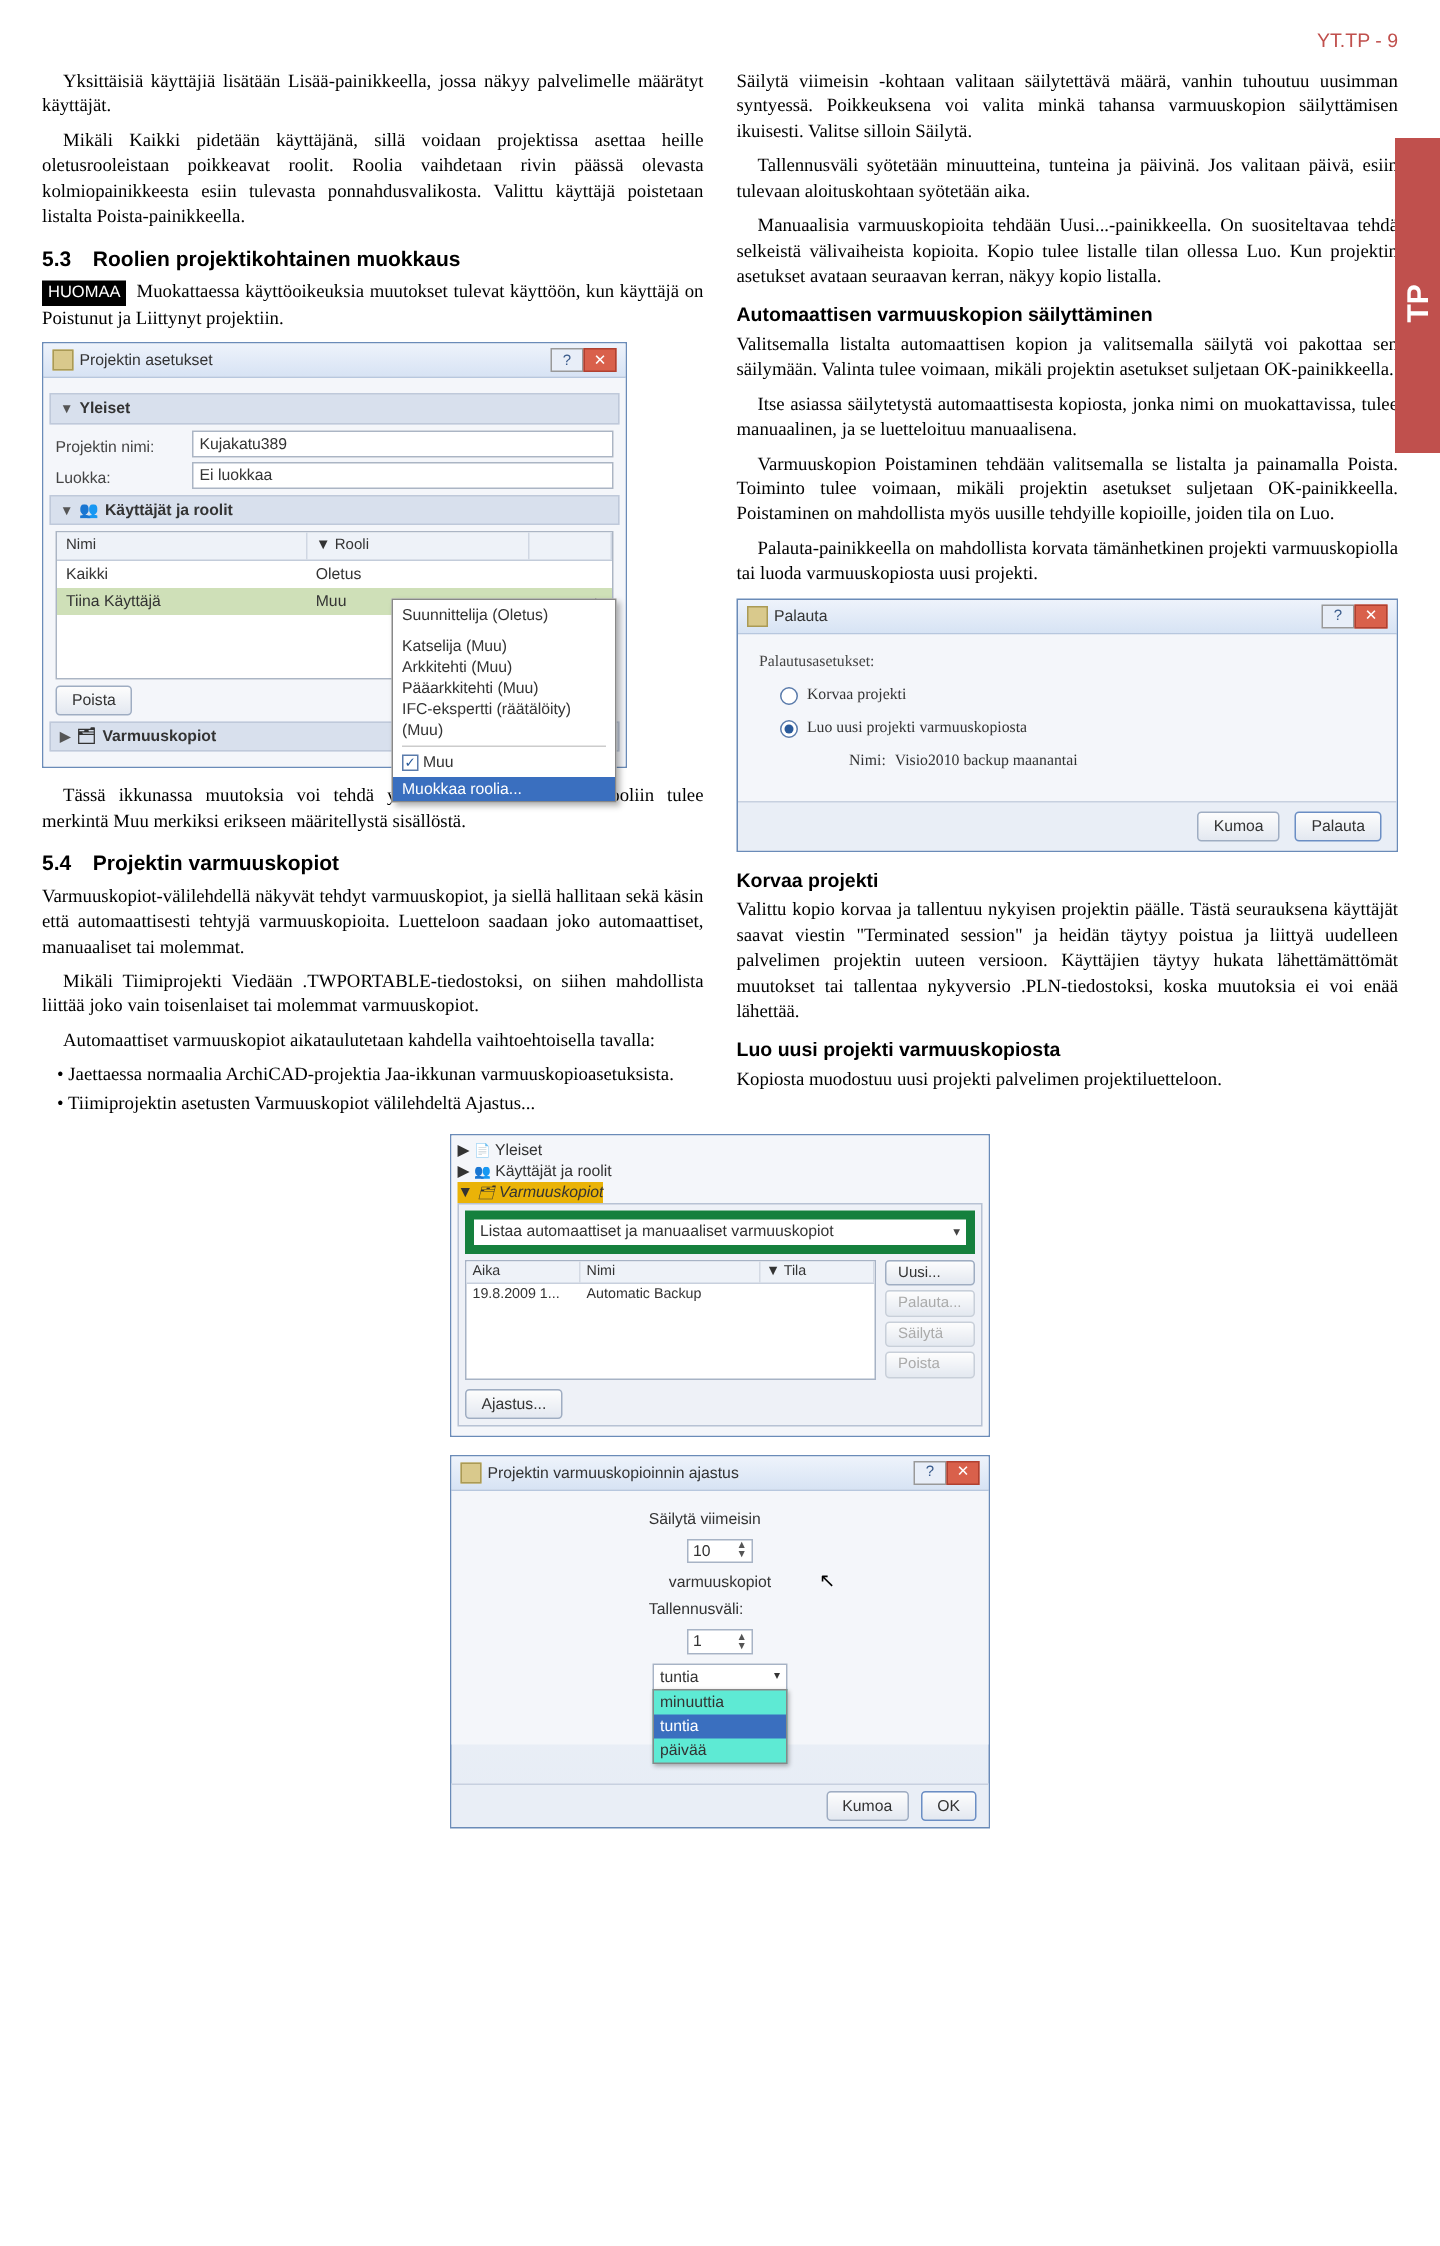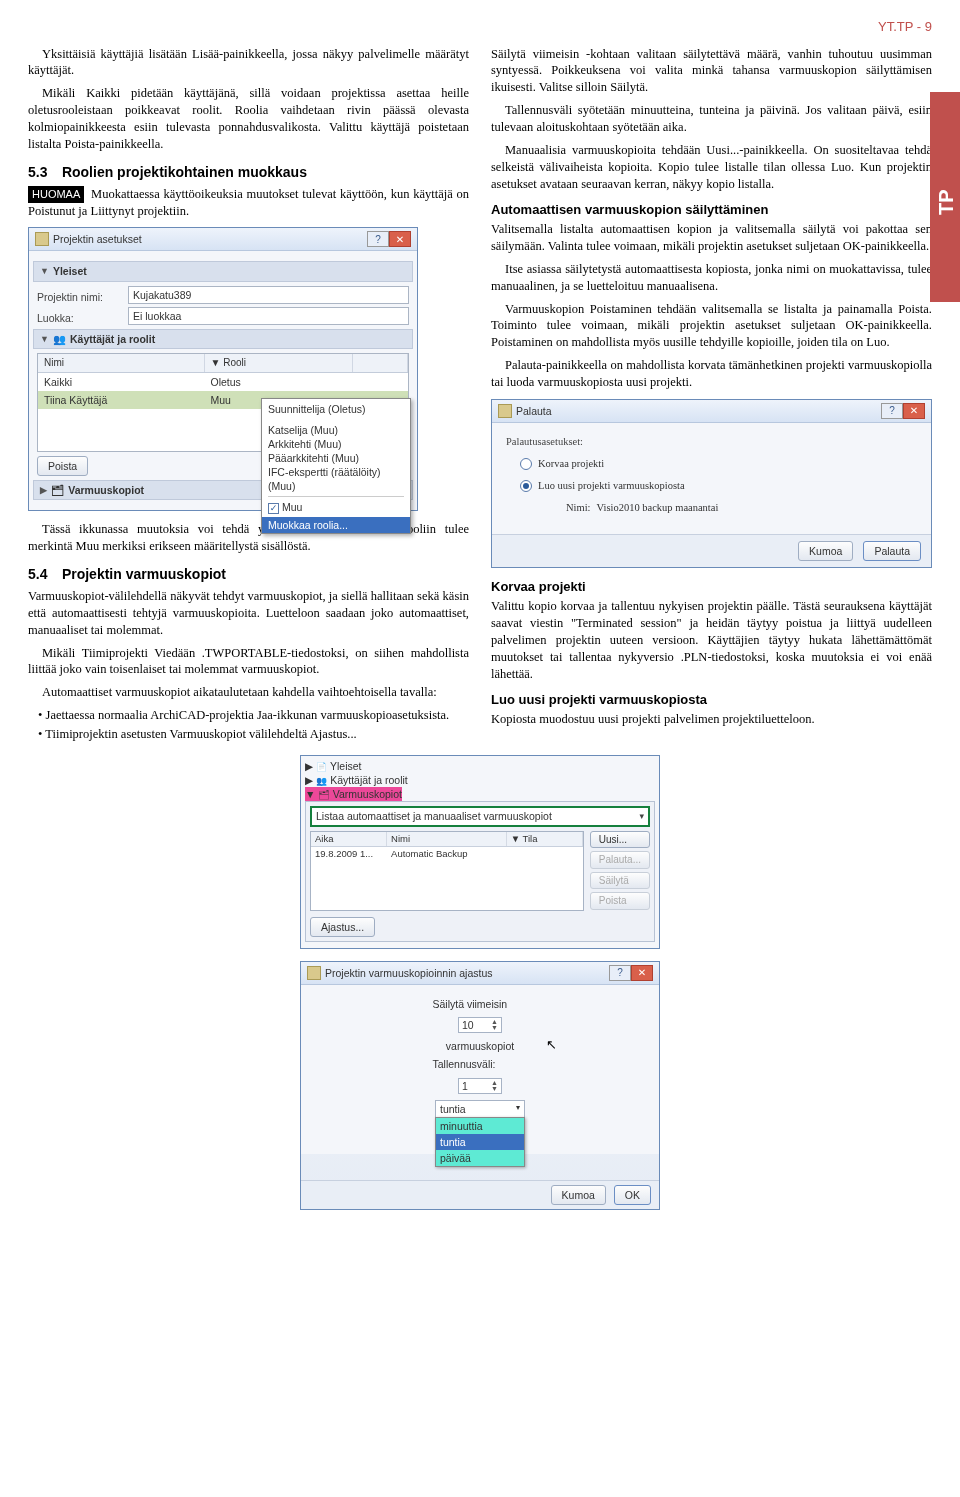--- a/index.html
+++ b/index.html
@@ -128,21 +128,21 @@
   .radio { width:12px; height:12px; border:1px solid #5a7bab; border-radius:50%; background:#fff; display:inline-flex; align-items:center; justify-content:center; }
   .radio.checked::after { content:""; width:6px; height:6px; background:#2a5a9a; border-radius:50%; }
   .palauta .btnrow { display:flex; justify-content:flex-end; gap:10px; padding:6px 10px; background:#e9eef6; border-top:1px solid #c7d0df; }
   .palauta .nimi-row { display:flex; align-items:center; gap:6px; margin:6px 0 10px 60px; }
   .palauta .nimi-row .field { flex:1; }
 
   
   .backups { width: 360px; margin: 6px auto 6px auto; }
   .backups .tabs { display:flex; gap:2px; margin-bottom:0; }
   .backups .area { border:1px solid #b7c2d4; background:#eef1f7; padding:4px; }
-  .backups .drop { background:#fff; border:2px solid #15803d; padding:1px 4px; display:flex; align-items:center; justify-content:space-between; margin-bottom:4px; }
+  .backups .drop { background:#fff; border:6px solid #15803d; padding:1px 4px; display:flex; align-items:center; justify-content:space-between; margin-bottom:4px; }
   .backups .drop .chev { font-size:9px; color:#444; }
   .backups .tbl { display:flex; gap:6px; }
   .backups .tblmain { flex:1; background:#fff; border:1px solid #a7b3c5; min-height:80px; }
   .backups .tblmain .th2 { display:flex; background:#eef2f8; border-bottom:1px solid #c8d0dd; font-size:9.5px; }
   .backups .tblmain .th2 > div { padding:1px 4px; border-right:1px solid #d4dae4; }
   .backups .tblmain .td2 { display:flex; font-size:9.5px; }
   .backups .tblmain .td2 > div { padding:1px 4px; }
   .backups .sidebtns { display:flex; flex-direction:column; gap:3px; }
   .backups .sidebtns .b3d { padding:1px 8px; font-size:10px; }
   .backups .sidebtns .b3d.dis { color:#aaa; border-color:#c8cfd9; }
@@ -328,21 +328,21 @@
 
   <div class="shot backups">
     <div class="body" style="padding:3px 4px 6px 4px;">
       <div class="tabs">
         <span>▶ <span style="font-size:9px;">📄</span> <span>Yleiset</span></span>
       </div>
       <div class="tabs">
         <span>▶ <span style="font-size:9px;">👥</span> <span>Käyttäjät ja roolit</span></span>
       </div>
       <div class="tabs">
-        <span style="background:#ec4899;">▼ <span style="font-size:9px;">🗂</span> <span>Varmuuskopiot</span></span>
+        <span style="background:#eab308;font-style:italic;">▼ <span style="font-size:9px;">🗂</span> <span>Varmuuskopiot</span></span>
       </div>
       <div class="area">
         <div class="drop">
           <span>Listaa automaattiset ja manuaaliset varmuuskopiot</span>
           <span class="chev">▾</span>
         </div>
         <div class="tbl">
           <div class="tblmain">
             <div class="th2">
               <div class="col-a">Aika</div>

